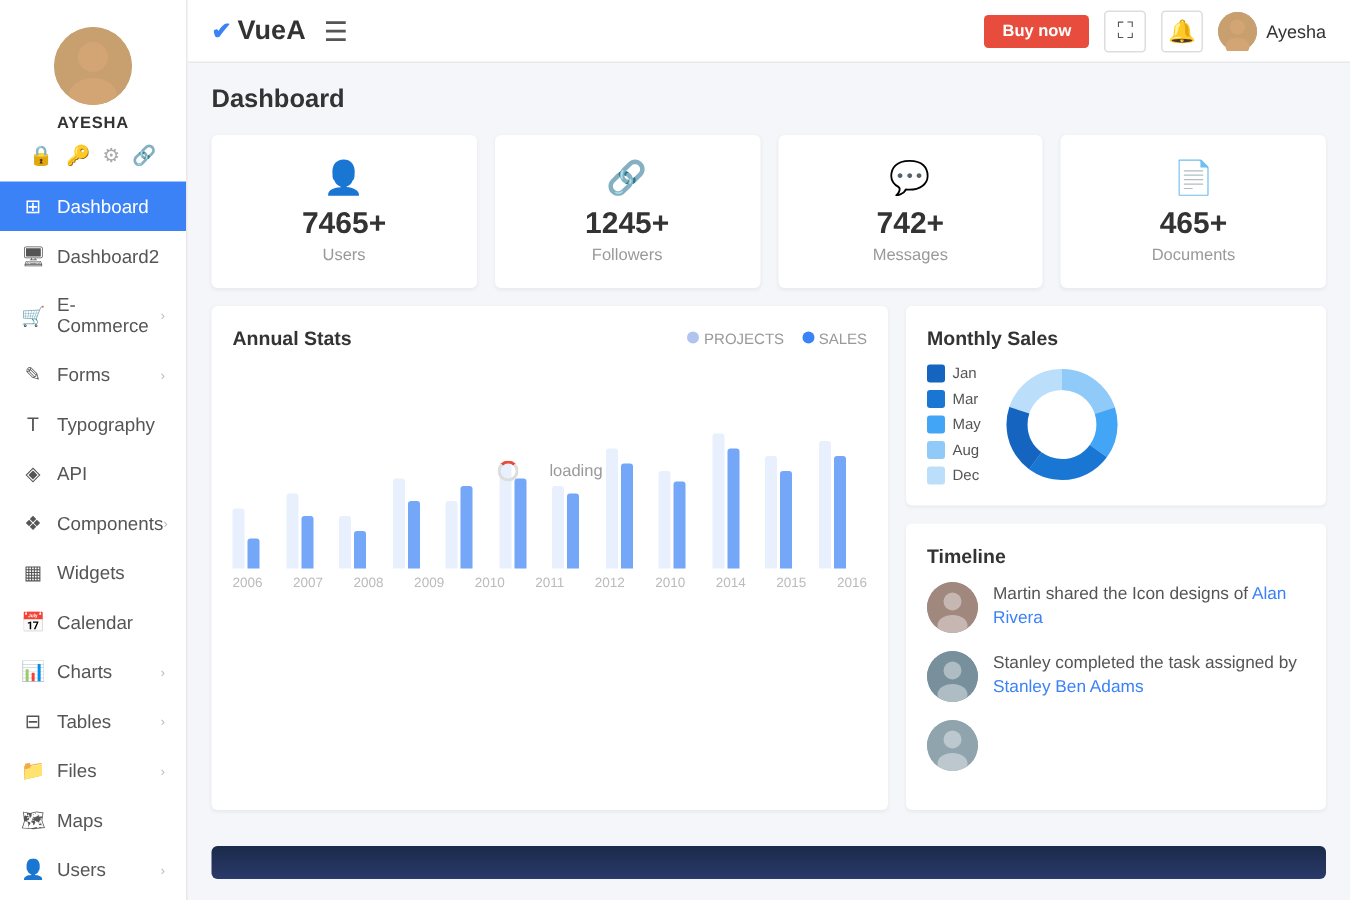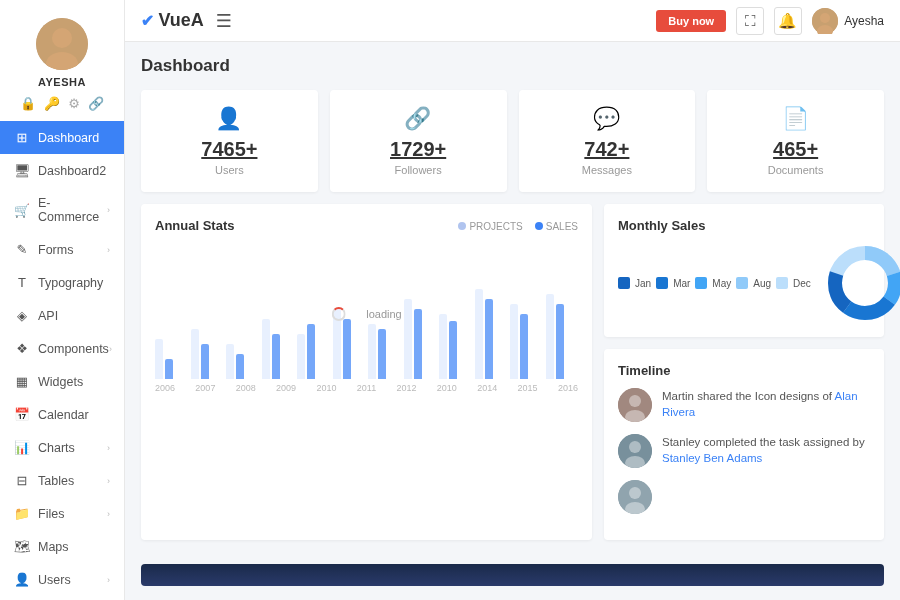--- a/index.html
+++ b/index.html
@@ -32,21 +32,21 @@
     .user-avatar-sm { width: 26px; height: 26px; border-radius: 50%; background: #c8a882; }
 
     
     .content { flex: 1; overflow-y: auto; padding: 14px 16px; display: flex; flex-direction: column; gap: 12px; }
     .page-title { font-size: 17px; font-weight: 600; color: #333; margin-bottom: 2px; }
 
     
     .stat-cards { display: grid; grid-template-columns: repeat(4, 1fr); gap: 12px; }
     .stat-card { background: #fff; border-radius: 4px; padding: 16px 12px; display: flex; flex-direction: column; align-items: center; box-shadow: 0 1px 3px rgba(0,0,0,0.06); }
     .stat-icon { font-size: 22px; color: #5b8af0; margin-bottom: 6px; }
-    .stat-value { font-size: 20px; font-weight: 700; color: #333; text-decoration: underline; }
+    .stat-value { font-size: 20px; font-weight: 700; color: #333; }
     .stat-label { font-size: 11px; color: #999; margin-top: 3px; }
 
     
     .two-col { display: grid; grid-template-columns: 1fr 280px; gap: 12px; }
 
     
     .card { background: #fff; border-radius: 4px; padding: 14px; box-shadow: 0 1px 3px rgba(0,0,0,0.06); }
     .card-title { font-size: 13px; font-weight: 600; color: #333; margin-bottom: 10px; }
 
     
@@ -59,21 +59,21 @@
     .legend-dot { width: 8px; height: 8px; border-radius: 50%; display: inline-block; margin-right: 3px; }
     .chart-loading { position: absolute; top: 50%; left: 50%; transform: translate(-50%, -50%); font-size: 11px; color: #999; display: flex; align-items: center; gap: 21px; }
     .spinner { width: 14px; height: 14px; border: 2px solid #ddd; border-top-color: #e74c3c; border-radius: 50%; animation: spin 0.8s linear infinite; }
     @keyframes spin { to { transform: rotate(360deg); } }
     .chart-xaxis { display: flex; justify-content: space-between; font-size: 9px; color: #bbb; margin-top: 4px; }
 
     
     .monthly-sales { }
     .donut-container { display: flex; gap: 14px; align-items: center; margin-top: 8px; }
     .donut-svg { flex-shrink: 0; }
-    .legend-list { display: flex; gap: 5px; font-size: 10px; color: #555; }
+    .legend-list { display: flex; flex-direction: column; gap: 5px; font-size: 10px; color: #555; }
     .legend-item { display: flex; align-items: center; gap: 5px; }
     .legend-color { width: 12px; height: 12px; border-radius: 2px; }
 
     
     .timeline-item { display: flex; gap: 10px; margin-bottom: 12px; align-items: flex-start; }
     .tl-text { font-size: 11.5px; color: #555; line-height: 1.4; }
     .tl-link { color: #3b82f6; text-decoration: none; }
 
     
     .article-card { background: #fff; border-radius: 4px; box-shadow: 0 1px 3px rgba(0,0,0,0.06); overflow: hidden; }
@@ -244,21 +244,21 @@
     <h1 class="page-title">Dashboard</h1>
 
     <div class="stat-cards" id="stat-cards">
         <div class="stat-card">
     <div class="stat-icon">👤</div>
     <div class="stat-value">7465+</div>
     <div class="stat-label">Users</div>
   </div>
         <div class="stat-card">
     <div class="stat-icon">🔗</div>
-    <div class="stat-value">1729+</div>
+    <div class="stat-value">1245+</div>
     <div class="stat-label">Followers</div>
   </div>
         <div class="stat-card">
     <div class="stat-icon">💬</div>
     <div class="stat-value">742+</div>
     <div class="stat-label">Messages</div>
   </div>
         <div class="stat-card">
     <div class="stat-icon">📄</div>
     <div class="stat-value">465+</div>

